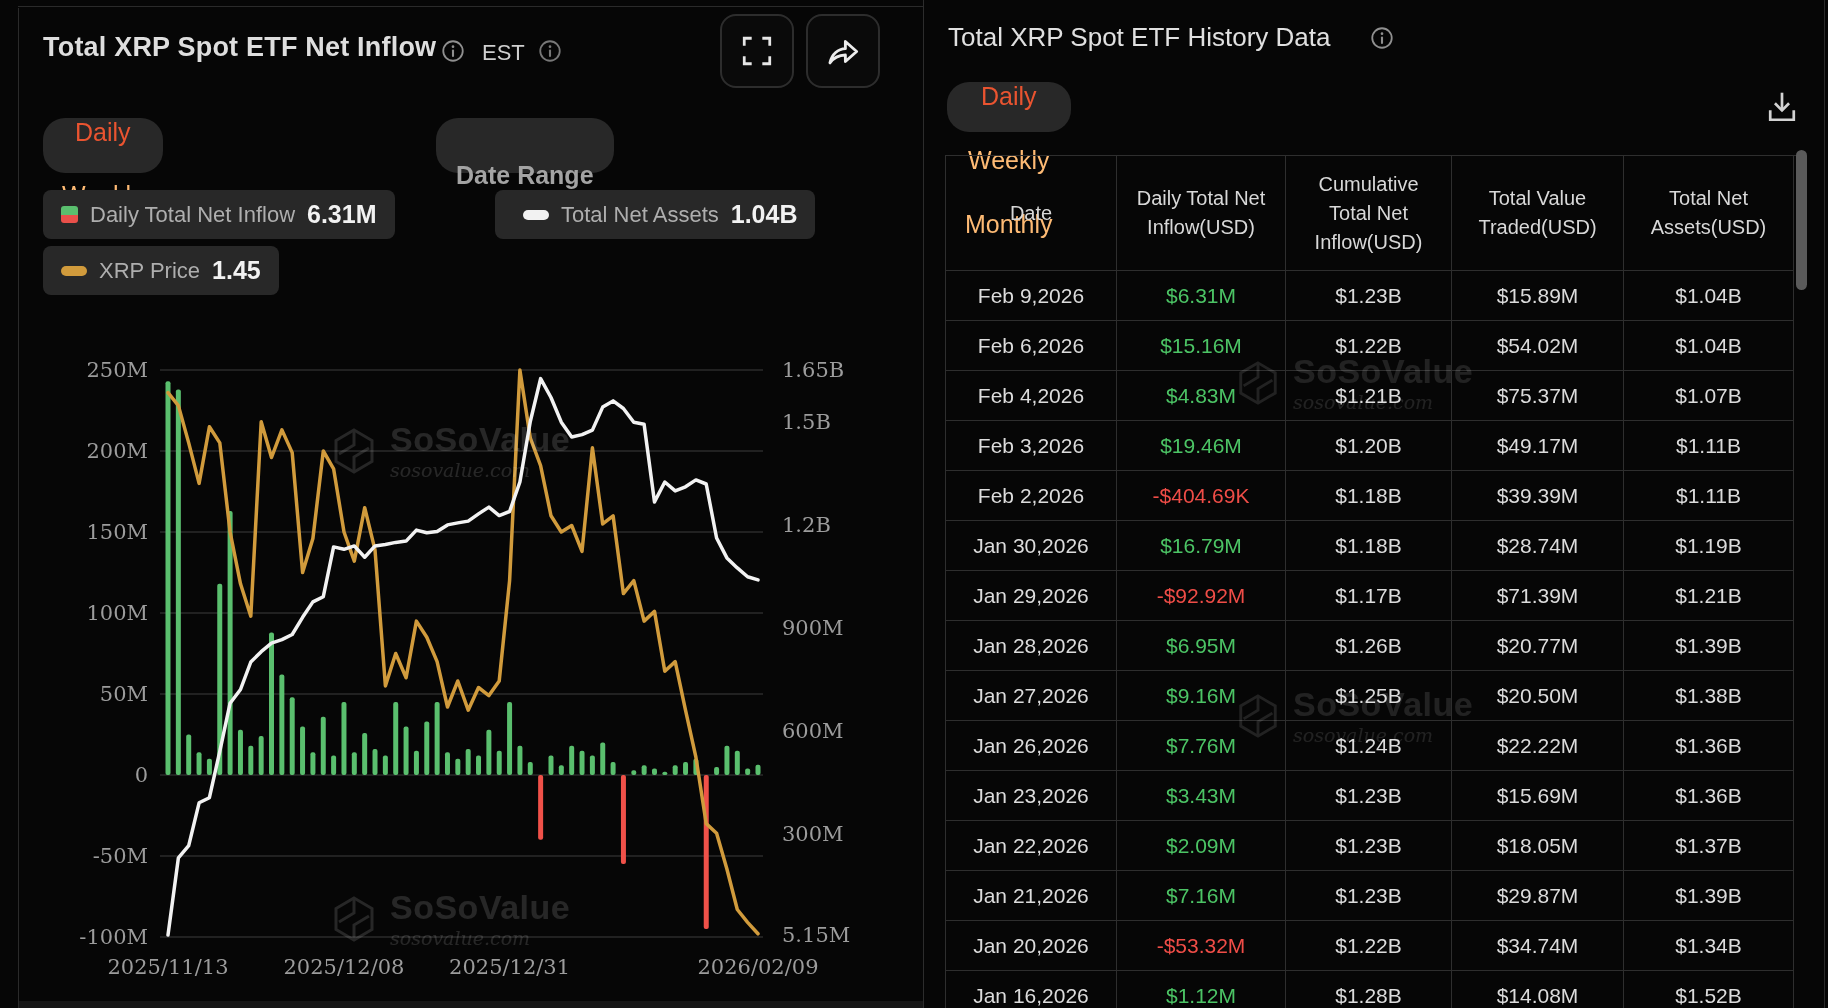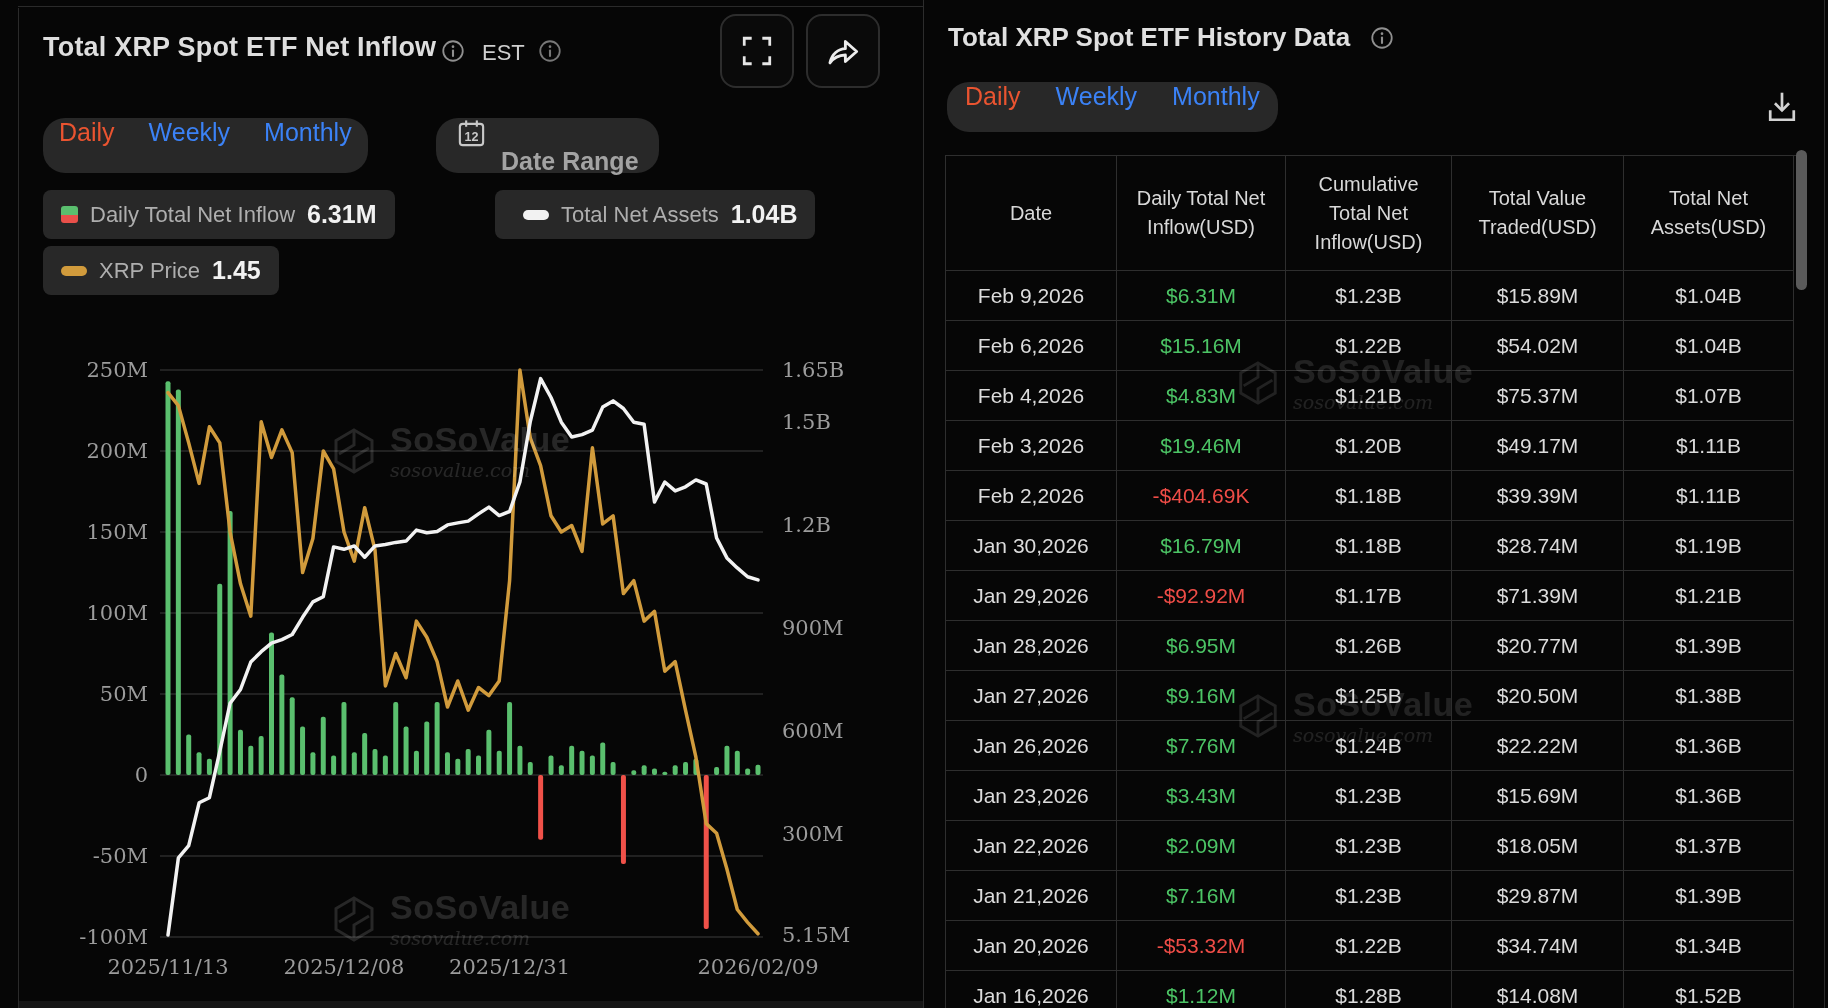--- a/index.html
+++ b/index.html
@@ -11,43 +11,43 @@
   .vline,.hline{position:absolute;background:#2a2a2a;}
 
   
   .chart-title{left:43px;top:32px;font-size:27px;font-weight:bold;color:#dedede;letter-spacing:.2px;}
   .est-label{left:482px;top:40px;font-size:22px;color:#cfcfcf;}
   .info-icon{width:24px;height:24px;}
   .icon-btn{width:70px;height:70px;border:2px solid #2d2d2d;border-radius:16px;
             background:#0a0a0a;display:flex;align-items:center;justify-content:center;cursor:pointer;}
 
   
-  .pill{background:#282828;border-radius:22px;display:flex;align-items:flex-start;}
+  .pill{background:#282828;border-radius:22px;display:flex;align-items:center;flex-direction:column;}
   .tabs-left{left:43px;top:118px;height:55px;padding:0 16px;gap:34px;}
   .tabs-right{left:947px;top:82px;height:50px;padding:0 18px;gap:35px;}
-  .tab{font-size:25px;color:#3b82f6;cursor:pointer;}
+  .tab{font-size:25px;color:#fdba74;cursor:pointer;}
   .tab.active{color:#ea5430;}
   .date-range{left:436px;top:118px;height:55px;padding:0 20px;gap:14px;cursor:pointer;}
   .date-range span{font-size:25px;font-weight:bold;color:#a3a3a3;margin-top:29px;}
 
   
   .chip{position:absolute;height:49px;background:#282828;border-radius:8px;
         display:flex;align-items:center;padding:0 18px;gap:12px;cursor:pointer;}
   .chip .lbl{font-size:22px;color:#aeaeae;}
   .chip .val{font-size:25px;font-weight:bold;color:#f2f2f2;}
   .sq-icon{width:17px;height:17px;border-radius:3px;overflow:hidden;display:flex;flex-direction:column;}
   .sq-icon i{flex:1;}
   .dash-icon{width:26px;height:10px;border-radius:5px;}
 
   
   #chart-svg{position:absolute;left:18px;top:300px;}
   .axis-text{font-family:"DejaVu Serif",serif;font-size:21px;fill:#9c9c9c;}
 
   
-  .table-title{left:948px;top:22px;font-size:26px;font-weight:bold;color:#e0e0e0;}
+  .table-title{left:948px;top:22px;font-size:26px;font-weight:normal;color:#e0e0e0;}
   .table-wrap{left:945px;top:155px;width:851px;height:853px;overflow:hidden;
               border-top:1px solid #2e2e2e;border-left:1px solid #2e2e2e;}
   .trow{display:grid;grid-template-columns:171px 169px 166px 172px 170px;}
   .th,.td{border-right:1px solid #2e2e2e;border-bottom:1px solid #2e2e2e;
           display:flex;align-items:center;justify-content:center;text-align:center;}
   .th{height:114px;font-size:20px;color:#d8d8d8;line-height:1.45;padding:0 14px;}
   .td{height:49px;font-size:21px;color:#dcdcdc;}
   .td.pos{color:#4cc465;}
   .td.neg{color:#ef4d47;}
   .scroll-thumb{left:1796px;top:150px;width:11px;height:140px;border-radius:6px;background:#5a5a5a;cursor:pointer;}

